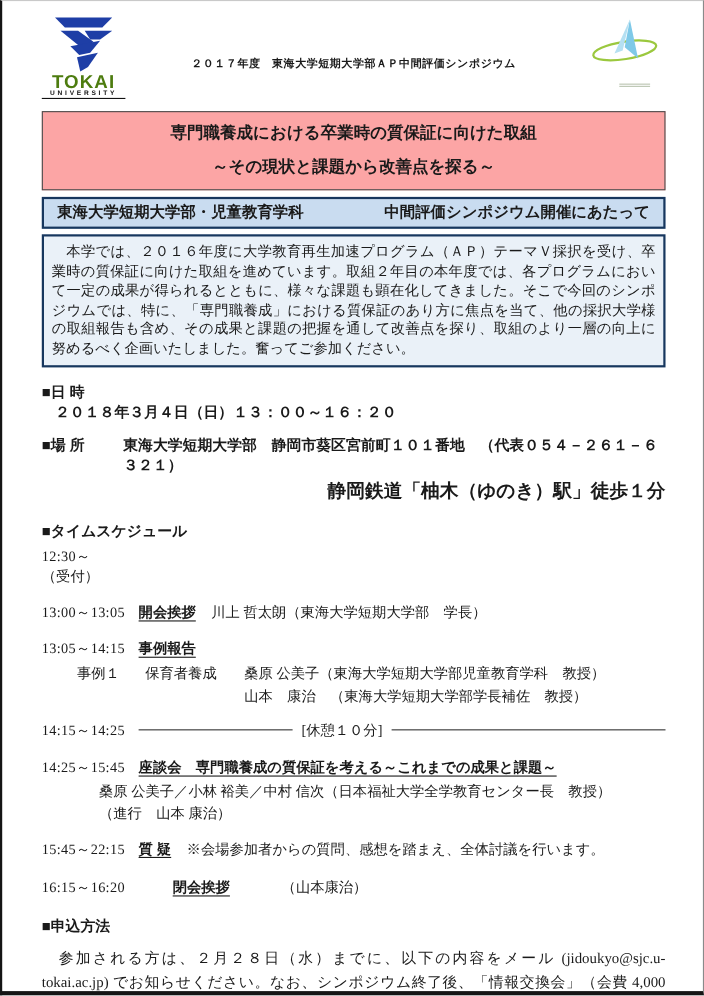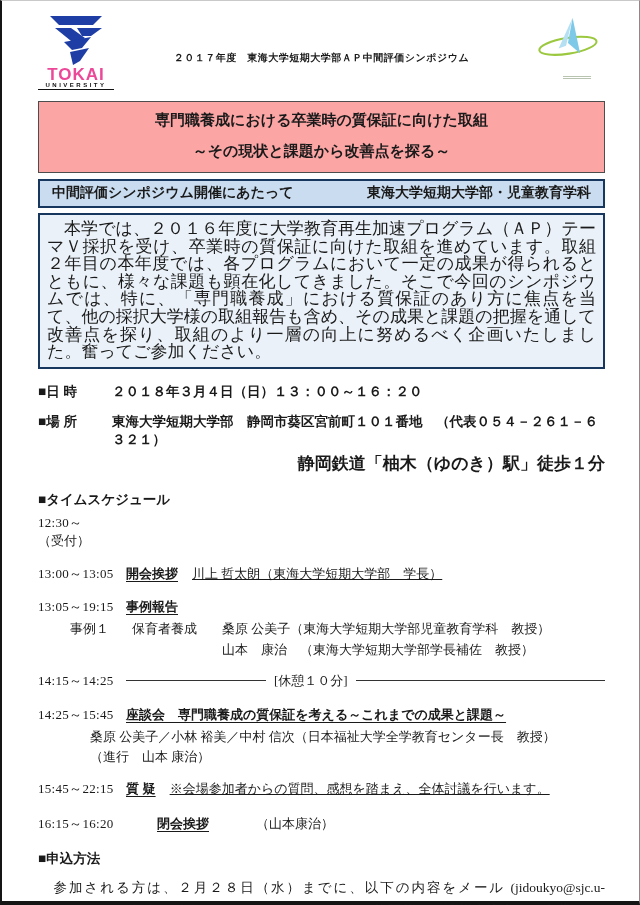--- a/index.html
+++ b/index.html
@@ -10,21 +10,21 @@
     border-left:2px solid #151515; border-bottom:4px solid #151515;
     padding:12px 34px 0 36px;
     font-family:"Liberation Serif","DejaVu Serif",serif;
     color:#1a1a1a; font-size:13px;
   }
 
   
   .header { display:flex; align-items:flex-start; margin-bottom:4px; height:84px; }
   .tokai { width:76px; text-align:center; flex-shrink:0; }
   .tokai svg { display:block; margin:2px auto 0; }
-  .tokai-name { font-family:"Liberation Sans",sans-serif; font-weight:bold; font-size:17px; letter-spacing:1px; line-height:15px; color:#ec4899; }
+  .tokai-name { font-family:"Liberation Sans",sans-serif; font-weight:bold; font-size:17px; letter-spacing:1px; line-height:15px; color:#4d7c0f; }
   .tokai-sub { font-family:"Liberation Sans",sans-serif; font-weight:bold; font-size:6px; letter-spacing:2.5px; color:#111; border-bottom:1px solid #111; padding-bottom:1px; }
   .header-title { flex:1; text-align:center; font-family:"Liberation Sans",sans-serif; font-weight:bold; font-size:10px; padding-top:38px; letter-spacing:0.5px; }
   .ap-logo { width:76px; flex-shrink:0; padding-top:2px; text-align:center; }
   .ap-tinyline { height:1px; background:#b9c4b0; margin:1px 14px 0 34px; }
 
   
   .title-box {
     border:1px solid #4d4d4d; background:#fca5a5; text-align:center;
     font-family:"Liberation Sans",sans-serif; font-weight:bold; font-size:15px;
     padding:9px 0 11px;
@@ -35,36 +35,36 @@
   .section-bar {
     margin-top:6px; border:2px solid #17375e; background:#c9dcf0;
     display:flex; justify-content:space-between; align-items:center;
     padding:3px 12px 4px; font-family:"Liberation Sans",sans-serif;
     font-weight:bold; font-size:14px;
   }
 
   
   .intro-box {
     margin-top:5px; border:2px solid #17375e; background:#eaf1f8;
-    padding:5px 7px 6px; font-size:17px; line-height:17.6px; text-align:justify;
+    padding:5px 7px 6px; font-size:13px; line-height:17.6px; text-align:justify;
   }
 
   
   .info-line { display:flex; font-family:"Liberation Sans",sans-serif; font-weight:bold; font-size:13.5px; }
   .info-line .lab { width:62px; flex-shrink:0; }
   .info-line .val { margin-left:12px; }
-  .mt14 { margin-top:14px; } .mt12 { margin-top:12px; }
+  .mt14 { margin-top:14px;flex-direction:column; } .mt12 { margin-top:12px; }
   .place2 { margin-left:74px; margin-top:3px; font-family:Liberation Serif, serif; font-weight:bold; font-size:17px;text-align:right; }
 
   
   .sched-heading { font-family:"Liberation Sans",sans-serif; font-weight:bold; font-size:13.5px; margin-top:16px; }
   .row { display:flex; align-items:baseline; }
   .row .t { width:88px; flex-shrink:0; font-family:"Liberation Serif",serif; font-size:13px; letter-spacing:0.3px; }
   .bu { font-family:"Liberation Sans",sans-serif; font-weight:bold; text-decoration:underline; text-underline-offset:3px; font-size:13px; }
-  .gap14 { margin-left:14px;text-decoration:underline; } .gap16 { margin-left:16px; }
+  .gap14 { margin-left:14px; } .gap16 { margin-left:16px; }
   .indent-case { padding-left:32px; display:flex; }
   .case-label { width:62px; flex-shrink:0; }
   .case-field { width:90px; flex-shrink:0; }
   .indent-name { padding-left:184px; }
   .indent-panel { padding-left:52px; }
   .break-line { flex:1; border-top:1px solid #333; transform:translateY(-4px); }
   .break-line.fixed { flex:0 0 140px; margin-right:8px; }
   .break-line.right { margin-left:8px; }
 
   
@@ -105,22 +105,22 @@
       <div class="ap-tinyline"></div>
     </div>
   </div>
 
   <div class="title-box">
     <div class="l1">専門職養成における卒業時の質保証に向けた取組</div>
     <div>～その現状と課題から改善点を探る～</div>
   </div>
 
   <div class="section-bar">
+    <span>東海大学短期大学部・児童教育学科</span>
     <span>中間評価シンポジウム開催にあたって</span>
-    <span>東海大学短期大学部・児童教育学科</span>
   </div>
 
   <div class="intro-box">　本学では、２０１６年度に大学教育再生加速プログラム（ＡＰ）テーマＶ採択を受け、卒業時の質保証に向けた取組を進めています。取組２年目の本年度では、各プログラムにおいて一定の成果が得られるとともに、様々な課題も顕在化してきました。そこで今回のシンポジウムでは、特に、「専門職養成」における質保証のあり方に焦点を当て、他の採択大学様の取組報告も含め、その成果と課題の把握を通して改善点を探り、取組のより一層の向上に努めるべく企画いたしました。奮ってご参加ください。</div>
 
   <div class="info-line mt14">
     <span class="lab">■日 時</span>
     <span class="val">２０１８年３月４日（日）１３：００～１６：２０</span>
   </div>
   <div class="info-line mt12">
     <span class="lab">■場 所</span>
@@ -135,21 +135,21 @@
     <span>（受付）</span>
   </div>
 
   <div class="row" style="margin-top:15px;">
     <span class="t">13:00～13:05</span>
     <span class="bu">開会挨拶</span>
     <span class="gap14">川上 哲太朗（東海大学短期大学部　学長）</span>
   </div>
 
   <div class="row" style="margin-top:15px;">
-    <span class="t">13:05～19:15</span>
+    <span class="t">13:05～14:15</span>
     <span class="bu">事例報告</span>
   </div>
 
   <div class="indent-case" style="margin-top:4px;">
     <span class="case-label">事例１</span>
     <span class="case-field">保育者養成</span>
     <span>桑原 公美子（東海大学短期大学部児童教育学科　教授）</span>
   </div>
   <div class="indent-name" style="margin-top:3px;">
     <span>山本　康治　（東海大学短期大学部学長補佐　教授）</span>

